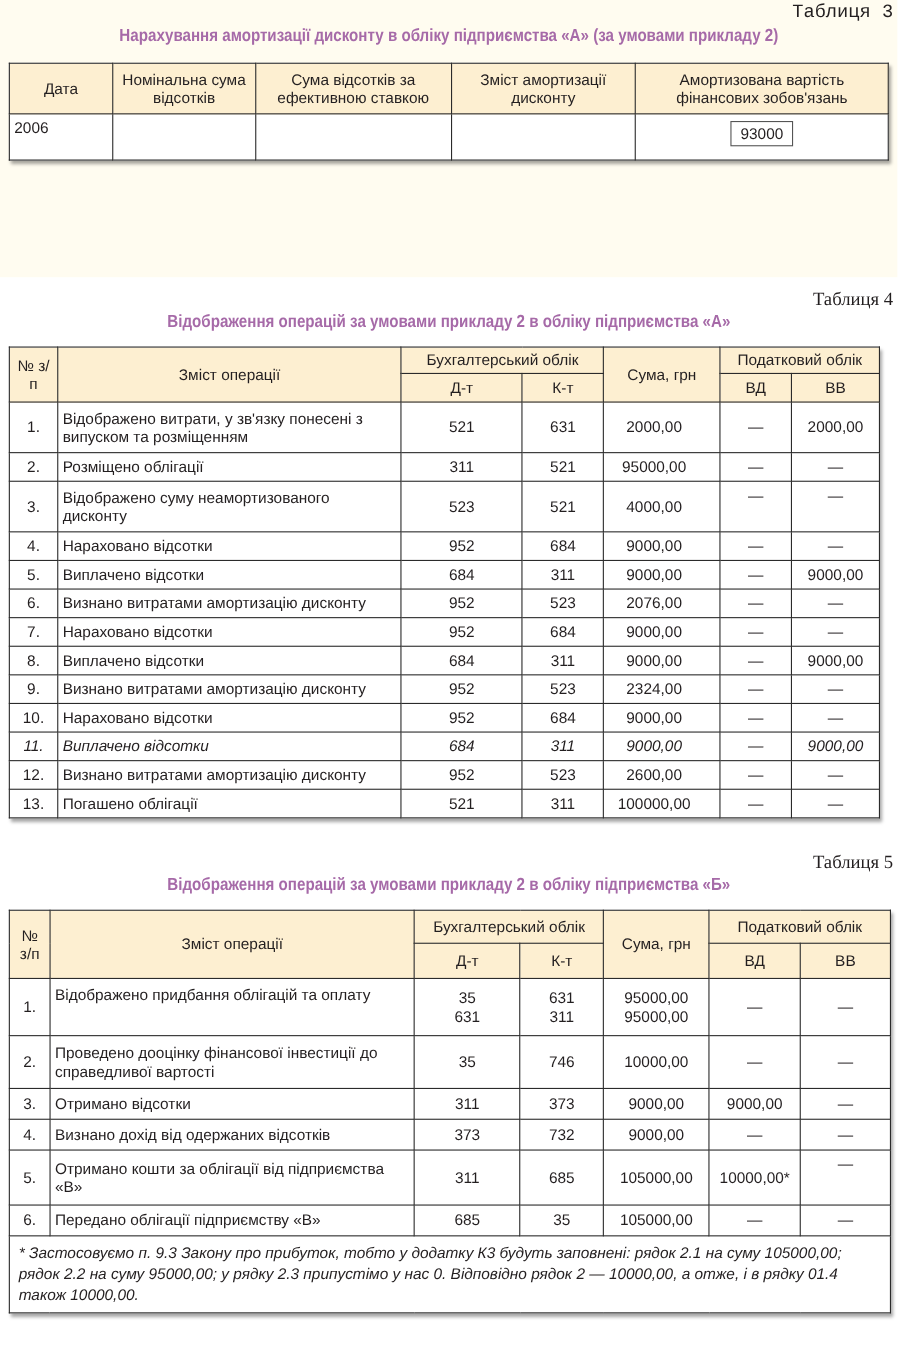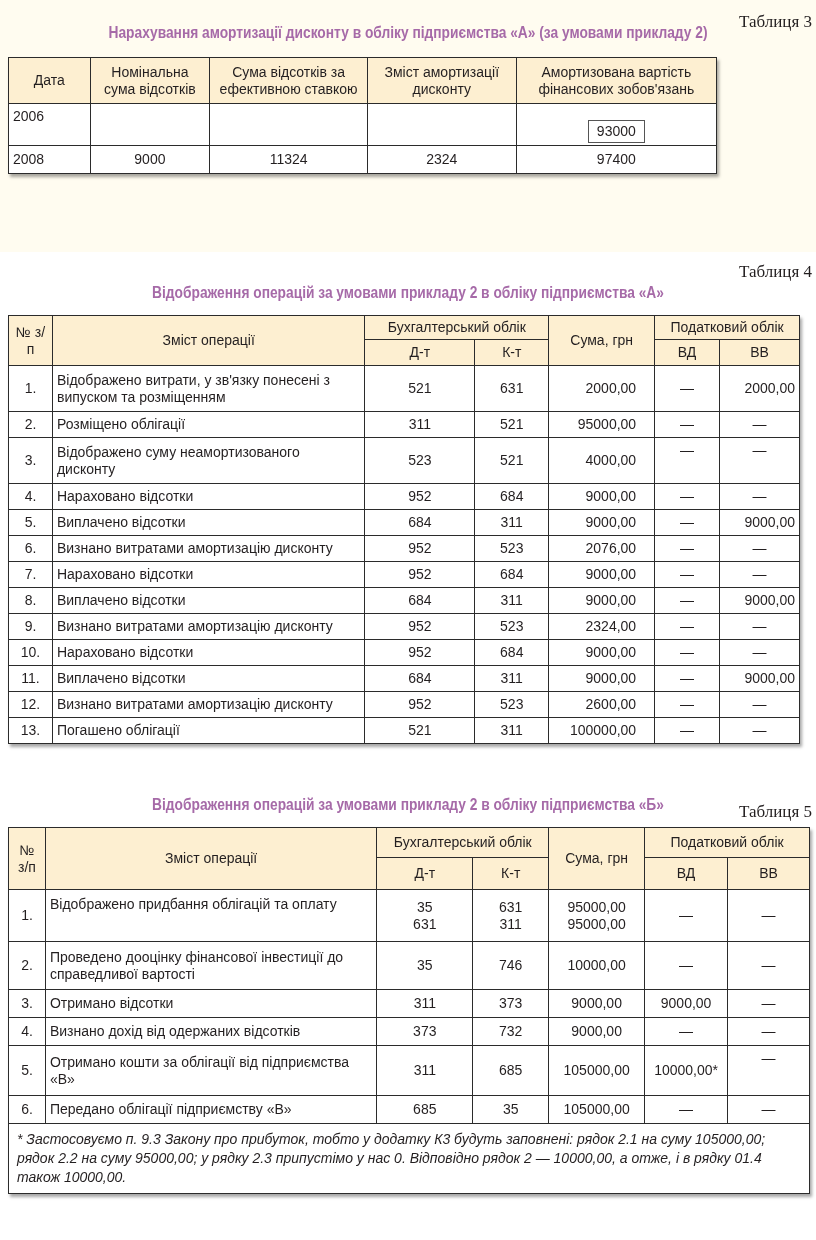--- a/index.html
+++ b/index.html
@@ -11,33 +11,33 @@
   .ttitle { position: absolute; left: 0; width: 816px; text-align: center;
             font-family: "Liberation Sans", sans-serif; font-weight: bold; font-size: 16px;
             color: #a66aa8; transform: scaleX(0.86); transform-origin: center; letter-spacing: 0; }
   table { position: absolute; border-collapse: collapse; background: #fff;
           box-shadow: 2px 3px 3px rgba(0,0,0,0.35); }
   td, th { border: 1.5px solid #2b2b2b; font-size: 14px; font-weight: normal;
            padding: 0 4px; line-height: 17px; }
   th { background: #fdefd1; text-align: center; }
   .c { text-align: center; }
   .l { text-align: left; }
-  .r { text-align: right; }
-  .boxed { display: inline-block; border: 1.5px solid #555; padding: 2px 8px; margin-top: 16px; }
+  .r { text-align: center; }
+  .boxed { display: inline-block; border: 1.5px solid #555; padding: 2px 8px; margin-top: 6px; }
   .note { font-style: italic; font-size: 14px; line-height: 19px; padding: 6px 8px; text-align: left; }
 </style>
 </head>
 <body>
 
 <div class="band" style="top:0;height:252px;"></div>
 
-<div class="tnum" style="top:12px;">Таблиця 3</div>
+<div class="tnum" style="top:2px;font-family:Liberation Mono, monospace;">Таблиця 3</div>
 <div class="ttitle" style="top:24px;">Нарахування амортизації дисконту в обліку підприємства «А» (за умовами прикладу 2)</div>
 
-<table style="left:8px;top:57px;width:709px;">
+<table style="left:8px;top:57px;width:800px;">
   <colgroup>
     <col style="width:94px">
       <col style="width:130px">
       <col style="width:178px">
       <col style="width:168px">
       <col style="width:230px">
   </colgroup>
   <tbody>
       <tr style="height:46px;">
     <th>Дата</th>
@@ -45,27 +45,20 @@
     <th>Сума відсотків за ефективною ставкою</th>
     <th>Зміст амортизації дисконту</th>
     <th>Амортизована вартість фінансових зобов'язань</th>
   </tr>
   <tr style="height:42px;">
     <td class="l" style="vertical-align:top;padding-top:4px;">2006</td>
     <td class="c"></td>
     <td class="c"></td>
     <td class="c"></td>
     <td class="c" style="vertical-align:top;"><span class="boxed">93000</span></td>
-  </tr>
-  <tr style="height:28px;">
-    <td class="l">2008</td>
-    <td class="c">9000</td>
-    <td class="c">11324</td>
-    <td class="c">2324</td>
-    <td class="c">97400</td>
   </tr>
 </tbody>
   </table>
 
 <div class="tnum" style="top:262px;">Таблиця 4</div>
 <div class="ttitle" style="top:284px;">Відображення операцій за умовами прикладу 2 в обліку підприємства «А»</div>
 
 <table style="left:8px;top:315px;width:792px;">
   <colgroup>
     <col style="width:44px">
@@ -175,21 +168,21 @@
       </tr>
       <tr style="height: 26px;">
         <td class="c" style="text-align: center; margin-left: 32px;">10.</td>
         <td class="l">Нараховано відсотки</td>
         <td class="c">952</td>
         <td class="c">684</td>
         <td class="r" style="padding-right: 18px;">9000,00</td>
         <td class="c">—</td>
         <td class="c">—</td>
       </tr>
-      <tr style="height: 26px;">
+      <tr style="height: 26px; font-style: italic;">
         <td class="c" style="text-align: center;">11.</td>
         <td class="l">Виплачено відсотки</td>
         <td class="c">684</td>
         <td class="c">311</td>
         <td class="r" style="padding-right: 18px;">9000,00</td>
         <td class="c">—</td>
         <td class="r">9000,00</td>
       </tr>
       <tr style="height: 26px;">
         <td class="c" style="text-align: center;">12.</td>
@@ -205,21 +198,21 @@
         <td class="l">Погашено облігації</td>
         <td class="c">521</td>
         <td class="c">311</td>
         <td class="r" style="padding-right: 18px;">100000,00</td>
         <td class="c">—</td>
         <td class="c">—</td>
       </tr>
     </tbody>
 </table>
 
-<div class="tnum" style="top:774px;margin-top:28px;">Таблиця 5</div>
+<div class="tnum" style="top:774px;">Таблиця 5</div>
 <div class="ttitle" style="top:796px;">Відображення операцій за умовами прикладу 2 в обліку підприємства «Б»</div>
 
 <table style="left:8px;top:827px;width:802px;">
   <colgroup>
     <col style="width:37px">
       <col style="width:332px">
       <col style="width:96px">
       <col style="width:76px">
       <col style="width:96px">
       <col style="width:83px">

